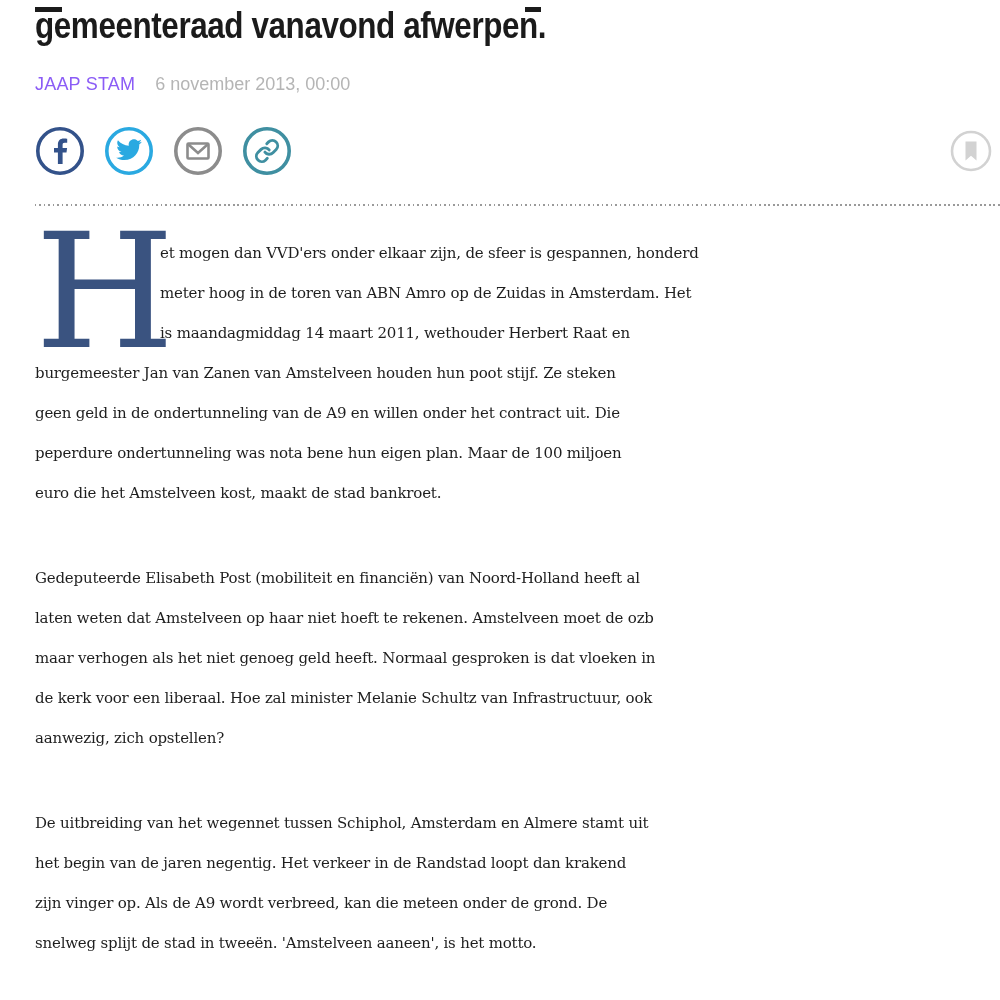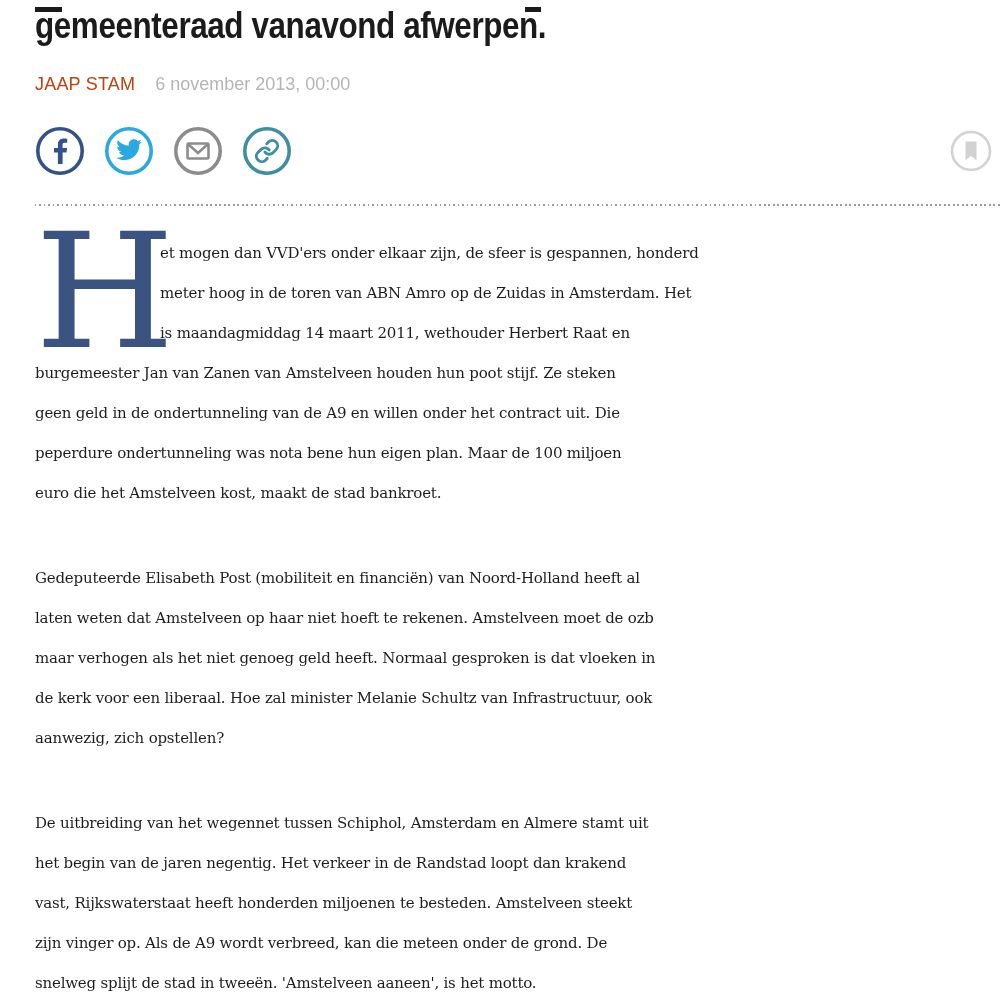--- a/index.html
+++ b/index.html
@@ -11,21 +11,21 @@
   
   .cut-frag { position: absolute; top: 0; height: 5px; background: #1b1b1b; }
   .cut-frag.f1 { left: 35px; width: 27px; }
   .cut-frag.f2 { left: 525px; width: 16px; }
 
   .headline { margin-top: 7px; font-size: 37px; font-weight: 700; color: #1b1b1b;
               letter-spacing: -0.5px; transform: scaleX(0.85); transform-origin: left top;
               white-space: nowrap; line-height: 38px; }
 
   .byline { margin-top: 28px; font-size: 18px; line-height: 22px; white-space: nowrap; }
-  .byline .author { color: #c2410c; letter-spacing: 0.2px; }
+  .byline .author { color: #8b5cf6; letter-spacing: 0.2px; }
   .byline .date { color: #b5b5b5; margin-left: 20px; }
 
   .share-row { margin-top: 31px; height: 50px; display: flex; align-items: center; position: relative; }
   .share-btn { width: 50px; height: 50px; margin-right: 19px; cursor: pointer; border: none; background: none; padding: 0; display: block; }
   .bookmark-btn { position: absolute; right: -22px; top: 4px; width: 42px; height: 42px; cursor: pointer; border: none; background: none; padding: 0; }
 
   .divider { margin-top: 28px; margin-right: -30px; height: 3px;
              background-image: repeating-linear-gradient(90deg, #9a9a9a 0 1.5px, transparent 1.5px 4.5px);
              background-size: 100% 2px; background-repeat: no-repeat; background-position: 0 0; }
 
@@ -112,19 +112,18 @@
     <div class="para">
         <div class="line">Gedeputeerde Elisabeth Post (mobiliteit en financiën) van Noord-Holland heeft al</div>
         <div class="line">laten weten dat Amstelveen op haar niet hoeft te rekenen. Amstelveen moet de ozb</div>
         <div class="line">maar verhogen als het niet genoeg geld heeft. Normaal gesproken is dat vloeken in</div>
         <div class="line">de kerk voor een liberaal. Hoe zal minister Melanie Schultz van Infrastructuur, ook</div>
         <div class="line">aanwezig, zich opstellen?</div>
       </div>
     <div class="para">
         <div class="line">De uitbreiding van het wegennet tussen Schiphol, Amsterdam en Almere stamt uit</div>
         <div class="line">het begin van de jaren negentig. Het verkeer in de Randstad loopt dan krakend</div>
-        <div class="line">vast, Rijkswaterstaat heeft honderden miljoenen te besteden. Amstelveen steekt</div>
         <div class="line">zijn vinger op. Als de A9 wordt verbreed, kan die meteen onder de grond. De</div>
         <div class="line">snelweg splijt de stad in tweeën. 'Amstelveen aaneen', is het motto.</div>
       </div>
   </div>
 
 </div>
 
 </body></html>

